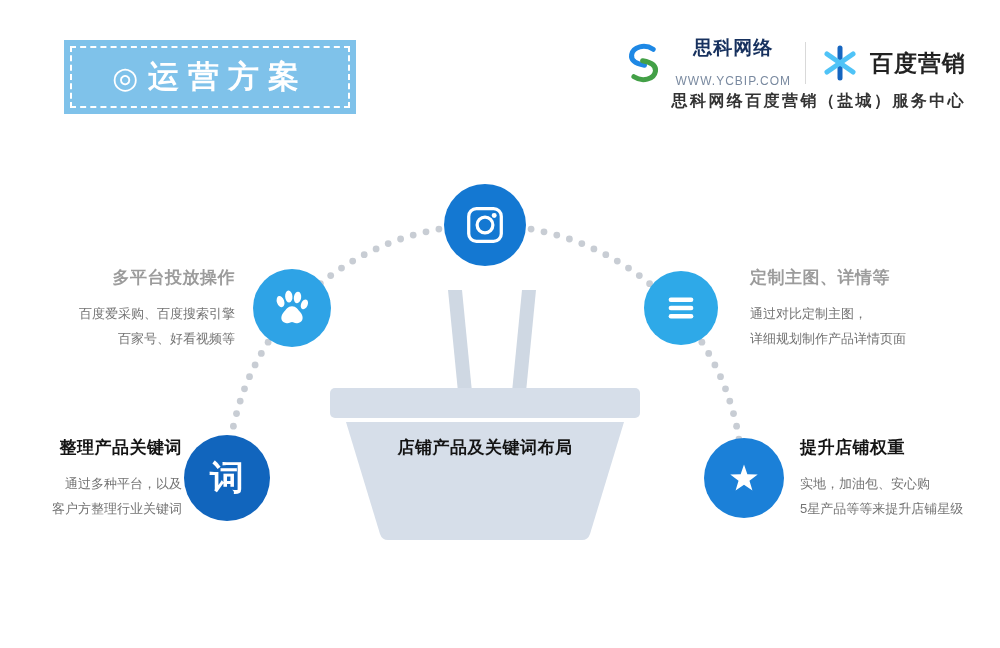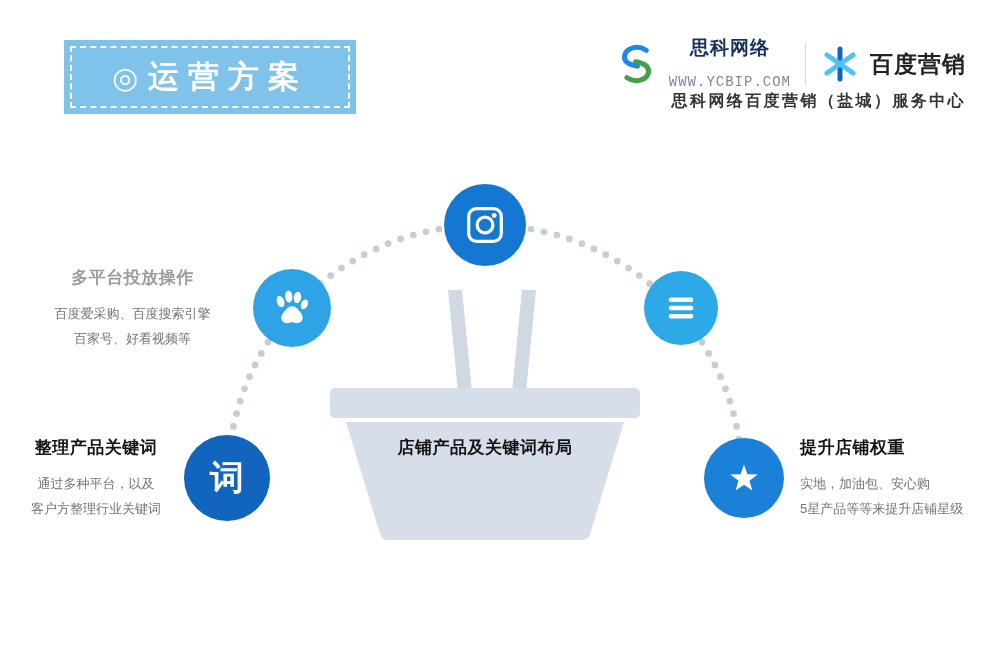--- a/index.html
+++ b/index.html
@@ -10,41 +10,41 @@
   
   .banner { position:absolute; left:64px; top:40px; width:292px; height:74px; background:#7fc2ea; }
   .banner-inner { position:absolute; inset:6px; border:2px dashed #ffffff; display:flex; align-items:center; justify-content:center; color:#ffffff; }
   .banner-icon { font-size:30px; font-weight:bold; margin-right:10px; }
   .banner-title { font-size:31px; font-weight:bold; letter-spacing:9px; text-indent:0; }
 
   
   .brand { position:absolute; top:38px; right:34px; display:flex; align-items:center; gap:10px; }
   .sike-text { display:flex; flex-direction:column; align-items:center; line-height:1.1; }
   .sike-name { font-size:19px; font-weight:bold; color:#17315e; letter-spacing:1px; }
-  .sike-url { font-size:14px; color:#7a8aa0; letter-spacing:1px; margin-top:16px;font-family:Liberation Mono, monospace; }
+  .sike-url { font-size:12px; color:#7a8aa0; letter-spacing:1px; margin-top:16px; }
   .brand-divider { width:1px; height:42px; background:#d9d9d9; margin:0 4px; }
   .baidu-name { font-size:23px; font-weight:bold; color:#222222; letter-spacing:1px; }
   .brand-subtitle { position:absolute; top:91px; right:34px; font-size:16px; font-weight:bold; color:#333333; letter-spacing:2.4px; }
 
   
   .diagram-svg { position:absolute; left:0; top:0; width:1000px; height:648px; pointer-events:none; }
 
   
   .node { position:absolute; border-radius:50%; display:flex; align-items:center; justify-content:center; color:#ffffff; }
   .node svg { display:block; }
   .word-label { font-size:34px; font-weight:bold; color:#ffffff; }
 
   
   .tblock { position:absolute; }
   .tblock .t-title { font-size:17px; font-weight:bold; letter-spacing:0.5px; }
   .tblock .t-line { font-size:13px; color:#737373; line-height:25px; }
   .tblock .t-lines { margin-top:12px; }
   .gray-title .t-title { color:#9c9c9c; }
   .dark-title .t-title { color:#141414; }
-  .align-right { text-align:center; }
+  .align-right { text-align:right; }
   .align-left { text-align:left; }
   .align-center { text-align:center; }
 </style>
 </head>
 <body>
 
 <div class="stage">
 
   <div class="banner" style="background: rgb(127, 194, 234);">
     <div class="banner-inner">
@@ -182,20 +182,27 @@
   </div>
 
   <div class="tblock gray-title align-right" style="left:30px; top:266px; width:205px;">
     <div class="t-title">多平台投放操作</div>
     <div class="t-lines">
       <div class="t-line">百度爱采购、百度搜索引擎</div>
       <div class="t-line">百家号、好看视频等</div>
     </div>
   </div>
 
+  <div class="tblock gray-title align-left" style="left:750px; top:266px; width:235px;">
+    <div class="t-title">定制主图、详情等</div>
+    <div class="t-lines">
+      <div class="t-line">通过对比定制主图，</div>
+      <div class="t-line">详细规划制作产品详情页面</div>
+    </div>
+  </div>
 
   <div class="tblock dark-title align-right" style="left:10px; top:436px; width:172px;">
     <div class="t-title">整理产品关键词</div>
     <div class="t-lines">
       <div class="t-line">通过多种平台，以及</div>
       <div class="t-line">客户方整理行业关键词</div>
     </div>
   </div>
 
   <div class="tblock dark-title align-center" style="left:352px; top:436px; width:266px;">

